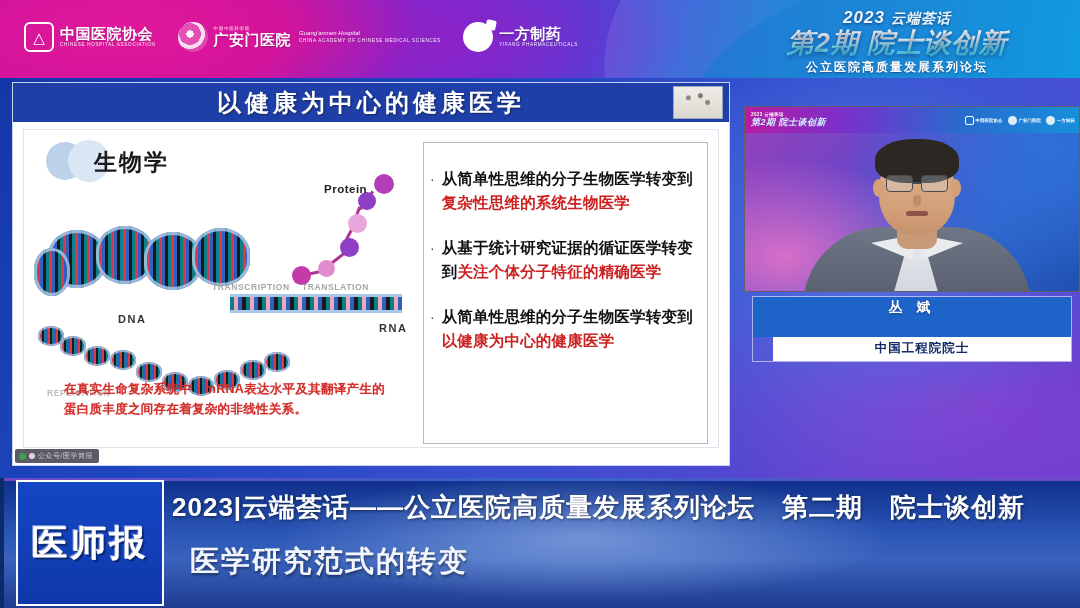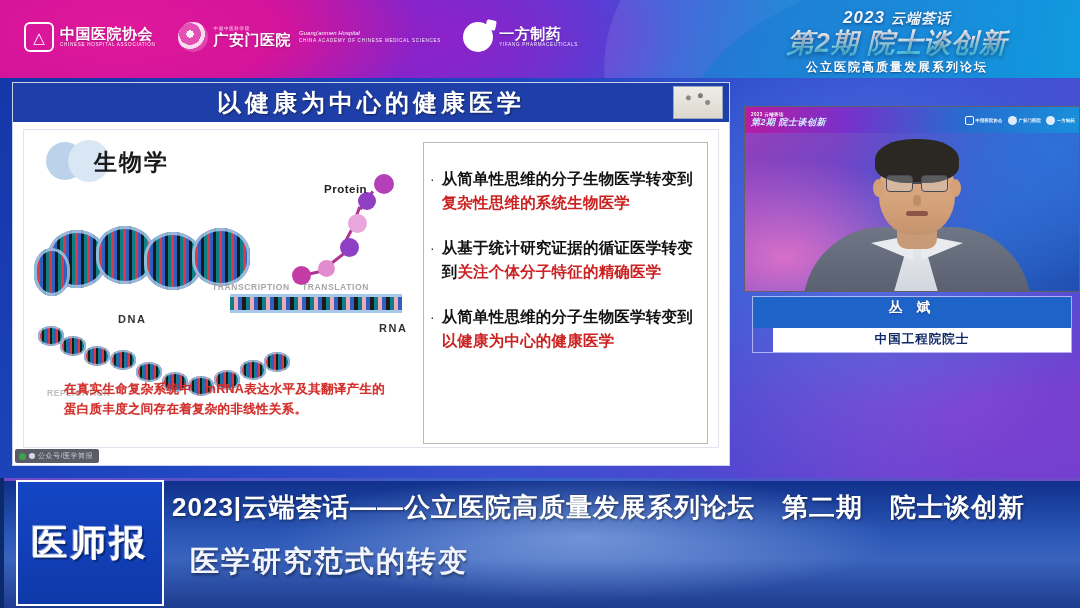--- a/index.html
+++ b/index.html
@@ -274,21 +274,21 @@
   .p-mouth{ position:absolute; left:161px; top:104px; width:22px; height:5px; background:#8d5347; border-radius:3px; }
   .p-nose{ position:absolute; left:168px; top:88px; width:8px; height:11px; background:#c08e66; border-radius:4px; }
 
   .name-plate{
     position:absolute; right:8px; top:218px; width:320px;
     border:1px solid rgba(255,255,255,.55);
   }
   .np-name{
     background:#1e63c8; color:#fff; text-align:center;
     font-size:14px; font-weight:bold; letter-spacing:5px;
-    padding:2px 0 11px; text-shadow:0 1px 2px rgba(0,0,0,.35);
+    padding:2px 0 20px; text-shadow:0 1px 2px rgba(0,0,0,.35);
   }
   .np-body{
     background:#fff; text-align:center; padding:3px 0 4px;margin-left:20px;
   }
   .np-l1{ font-size:12.5px; font-weight:bold; color:#102a66; letter-spacing:1px; line-height:1.35; }
   .np-l2{ font-size:12.5px; font-weight:bold; color:#102a66; letter-spacing:.4px; line-height:1.35; }
 
   
   #bottom{
     position:absolute; left:4px; top:478px; width:1080px; height:130px;

